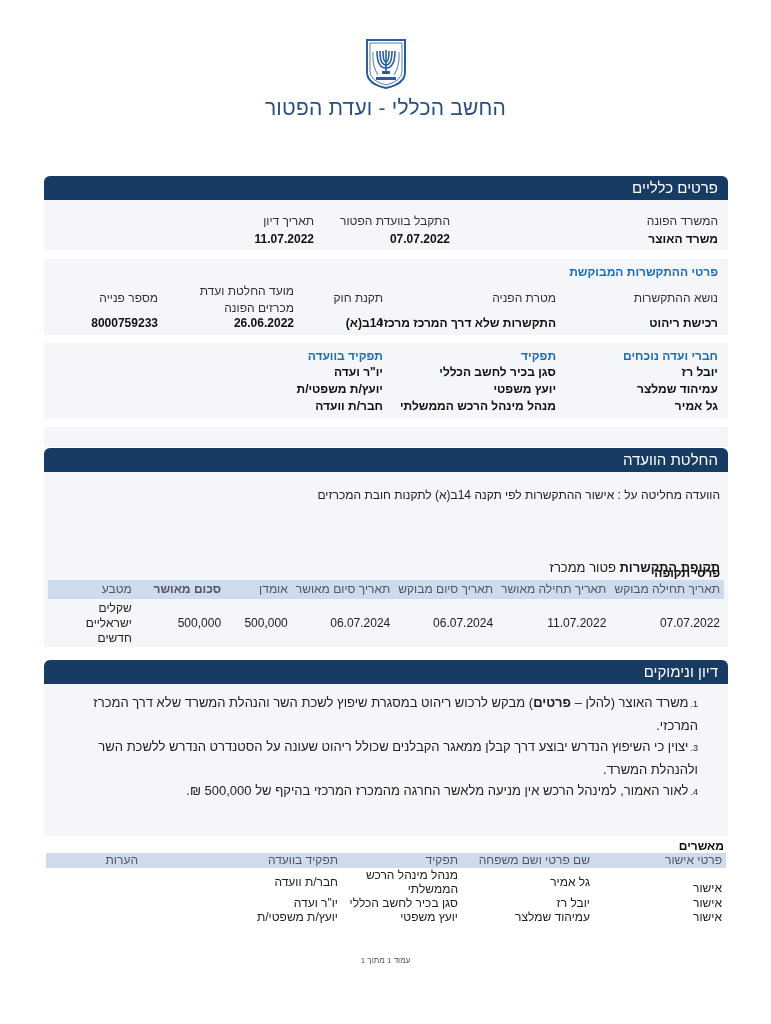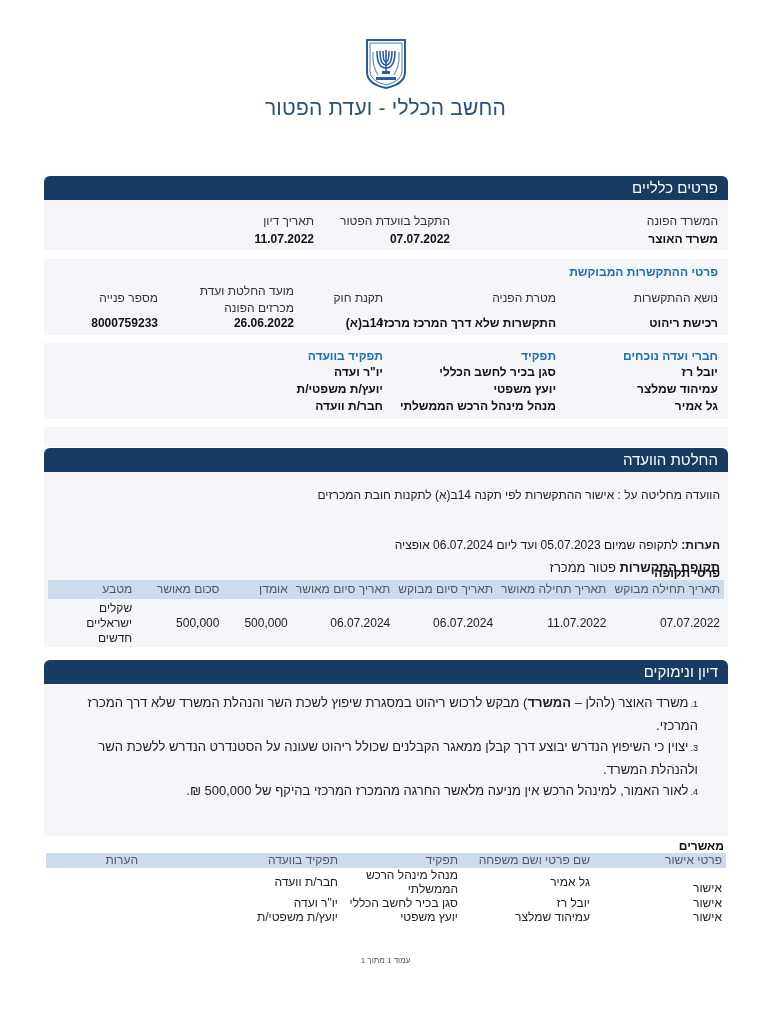--- a/index.html
+++ b/index.html
@@ -102,34 +102,30 @@
 
 <div class="panel" style="top:427px;height:20px;"></div>
 
 <div class="bar" style="top:448px;">החלטת הוועדה</div>
 <div class="panel" style="top:472px;height:175px;">
   <div class="abs lbl" style="right:8px;top:16px;color:#222;">הוועדה מחליטה על : אישור ההתקשרות לפי תקנה 14ב(א)  לתקנות חובת המכרזים</div>
   <div class="abs" style="right:8px;top:52px;font-size:13px;margin-top:36px;">
     <b>תקופת התקשרות</b>
     <span>פטור ממכרז</span>
   </div>
-  <div class="abs" style="right:8px;top:66px;font-size:12px;">
-    <b>הערות:</b>
-    <span>לתקופה שמיום 05.07.2023 ועד ליום 06.07.2024 אופציה</span>
-  </div>
   <div class="abs val" style="right:8px;top:94px;">פרטי תקופה</div>
   <table class="grid abs" style="right:4px;top:108px;width:676px;">
     <thead>
       <tr>
         <th style="width:70px;">תאריך תחילה מבוקש</th>
         <th style="width:74px;">תאריך תחילה מאושר</th>
         <th style="width:72px;">תאריך סיום מבוקש</th>
         <th style="width:76px;">תאריך סיום מאושר</th>
         <th style="width:100px;">אומדן</th>
-        <th style="width:118px;">סכום מאושר</th>
+        <th style="width:118px;font-weight:bold;">סכום מאושר</th>
         <th style="padding-left:50px;">מטבע</th>
       </tr>
     </thead>
     <tbody>
       <tr>
         <td style="vertical-align:middle;">07.07.2022</td>
         <td style="vertical-align:middle;">11.07.2022</td>
         <td style="vertical-align:middle;">06.07.2024</td>
         <td style="vertical-align:middle;">06.07.2024</td>
         <td style="vertical-align:middle;">500,000</td>
@@ -137,21 +133,21 @@
         <td style="width:90px;white-space:normal;">שקלים ישראליים חדשים</td>
       </tr>
     </tbody>
   </table>
 </div>
 
 <div class="bar" style="top:660px;">דיון ונימוקים</div>
 <div class="panel" style="top:684px;height:140px;">
   <div class="abs disc" style="right:30px;top:8px;width:630px;white-space:normal;">
     <div>
-      <span class="n">1.</span><span>משרד האוצר (להלן – </span><b>המשרד</b><span>) מבקש לרכוש ריהוט במסגרת שיפוץ לשכת השר והנהלת המשרד שלא דרך המכרז המרכזי.</span>
+      <span class="n">1.</span><span>משרד האוצר (להלן – </span><b>פרטים</b><span>) מבקש לרכוש ריהוט במסגרת שיפוץ לשכת השר והנהלת המשרד שלא דרך המכרז המרכזי.</span>
     </div>
     <div>
       <span class="n">3.</span><span>יצוין כי השיפוץ הנדרש יבוצע דרך קבלן ממאגר הקבלנים שכולל ריהוט שעונה על הסטנדרט הנדרש ללשכת השר ולהנהלת המשרד.</span>
     </div>
     <div>
       <span class="n">4.</span><span>לאור האמור, למינהל הרכש אין מניעה מלאשר החרגה מהמכרז המרכזי בהיקף של 500,000 ₪.</span>
     </div>
   </div>
 </div>
 

